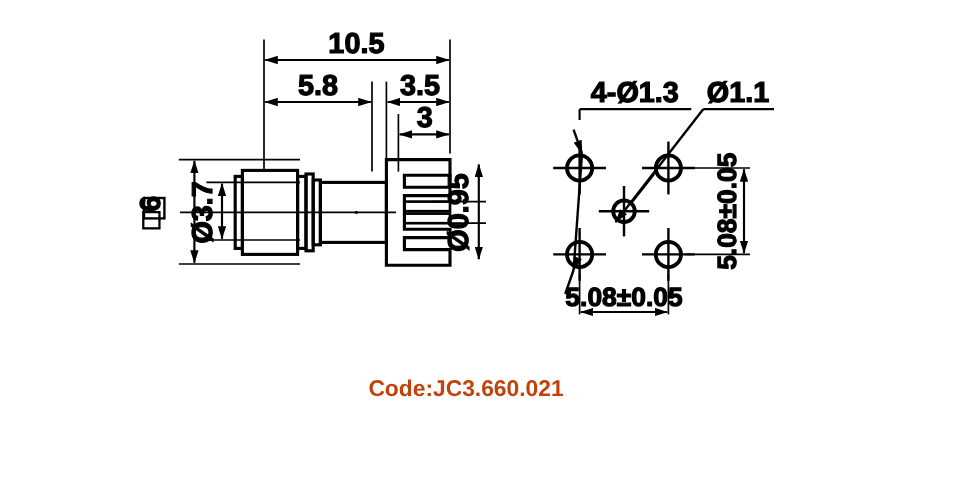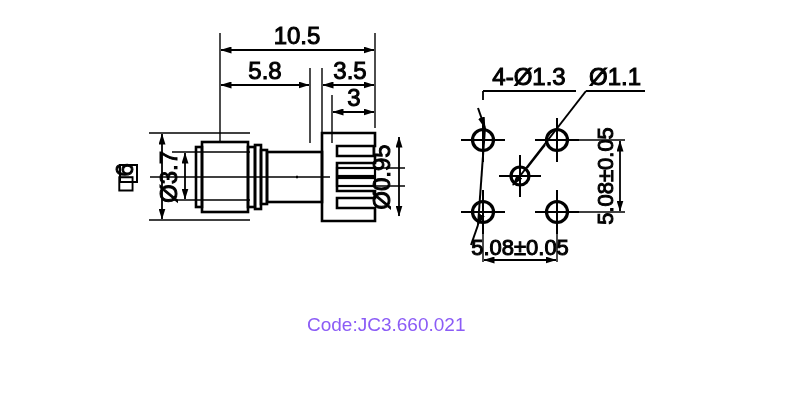--- a/index.html
+++ b/index.html
@@ -7,35 +7,36 @@
     padding: 0;
     background: #ffffff;
   }
   #page {
     position: relative;
     width: 748px;
     height: 400px;
     background: #ffffff;
     overflow: hidden;
     font-family: "Liberation Sans", sans-serif;
+    font-weight: bold;
   }
   #drawing {
     position: absolute;
     left: 0;
     top: 0;
     width: 800px;
     height: 400px;
   }
   .caption-block {
     position: absolute;
     left: 307px;
     top: 312px;
     font-family: "Liberation Sans", sans-serif;
     font-size: 19px;
-    color: #8b5cf6;
+    color: #c2410c;
     line-height: 25px;
     white-space: nowrap;
   }
   .caption-line {
     display: block;
   }
   svg text {
     font-family: "Liberation Sans", sans-serif;
     fill: #000000;
   }

